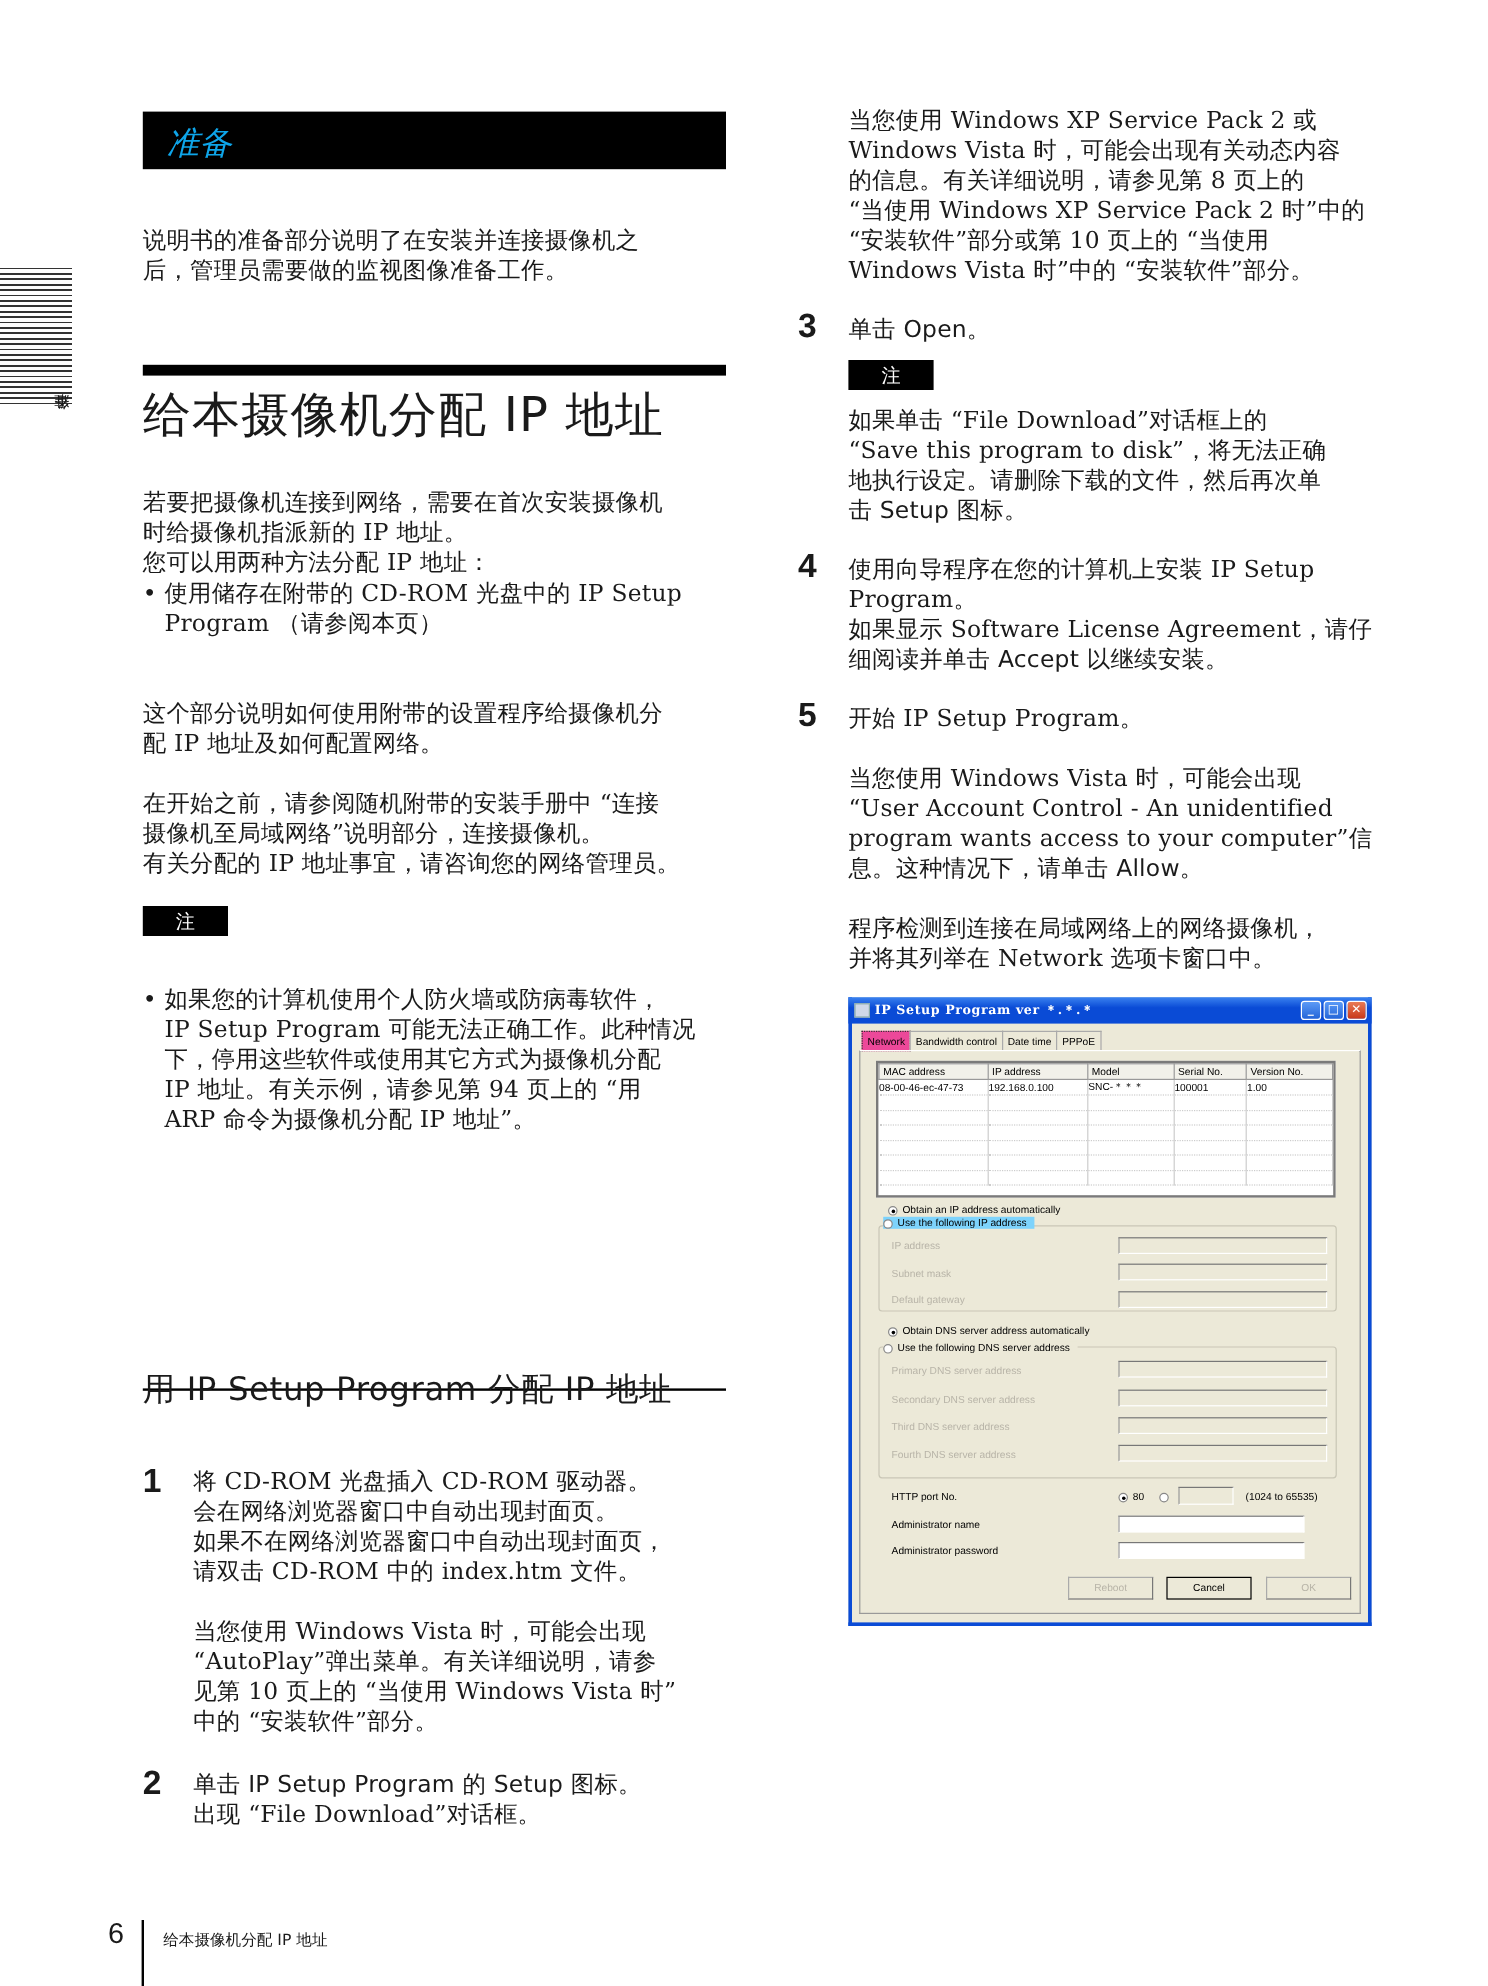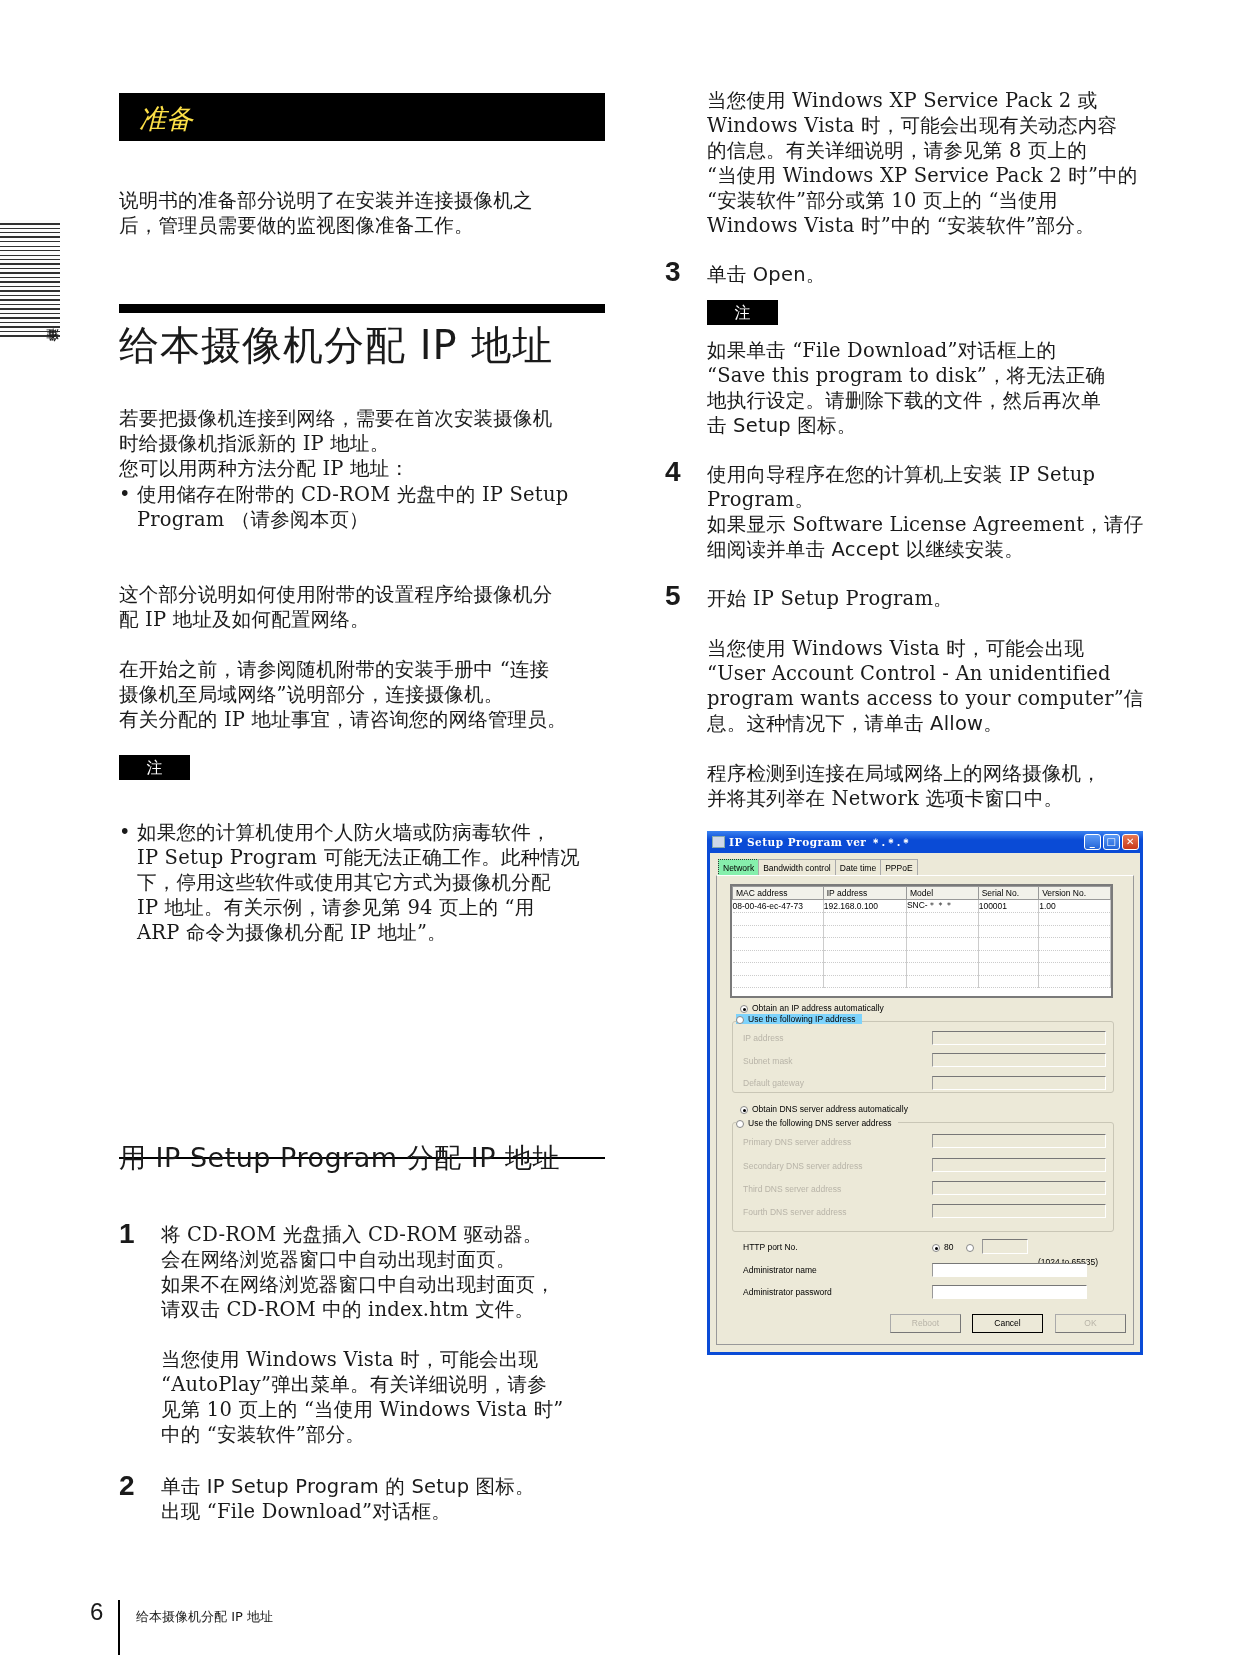--- a/index.html
+++ b/index.html
@@ -7,21 +7,21 @@
   body { position: relative; font-family: "DejaVu Serif", "Liberation Serif", serif; color: #1a1a1a; overflow: hidden; }
   .abs { position: absolute; }
   .body-text { font-size: 19.5px; line-height: 25px; letter-spacing: 0.2px; white-space: pre-line; }
 
   
   .side-lines { left: 0; top: 220px; width: 60px; height: 118px;
     background: repeating-linear-gradient(to bottom, #ffffff 0px, #ffffff 3px, #333 3px, #333 4.5px); }
   .side-label { left: 44px; top: 352px; font-size: 13px; writing-mode: vertical-rl; transform: rotate(180deg); font-family: "DejaVu Sans", sans-serif; }
 
   .section-bar { left: 119px; top: 93px; width: 486px; height: 48px; background: #000; }
-  .section-bar span { position: absolute; left: 20px; top: 8px; color: #fde047; font-size: 27px; font-style: italic; font-family: Liberation Sans, sans-serif; }
+  .section-bar span { position: absolute; left: 20px; top: 8px; color: #0ea5e9; font-size: 27px; font-style: italic; font-family: Liberation Sans, sans-serif; }
 
   .rule-thick { left: 119px; top: 304px; width: 486px; height: 9px; background: #000; }
   .h1 { left: 119px; top: 318px; font-size: 40px; font-family: "DejaVu Sans", sans-serif; letter-spacing: 1px; }
   .rule-thin { left: 119px; top: 1157px; width: 486px; height: 1.5px; background: #000; }
   .h2 { left: 119px; top: 1140px; font-size: 27px; font-family: "DejaVu Sans", sans-serif; letter-spacing: 0.5px; }
 
   .note-tag { width: 71px; height: 25px; background: #000; color: #fff; font-size: 16px; text-align: center; line-height: 25px; font-family: "DejaVu Sans", sans-serif; }
 
   .bullets { list-style: none; }
   .bullets li { position: relative; padding-left: 18px; }
@@ -37,21 +37,21 @@
 
   
   .dlg { left: 707px; top: 831px; width: 436px; height: 524px; background: #ece9d8; border: 3px solid #0a4bd6; border-top: none; font-family: "Liberation Sans", sans-serif; font-size: 9px; color: #000; }
   .dlg-title { position: absolute; left: -3px; top: 0; width: 436px; height: 22px; background: linear-gradient(#3a82f0, #0a4bd6 40%, #0a4bd6); color: #fff; font-weight: bold; font-size: 10.5px; line-height: 22px; padding-left: 22px; font-family: "DejaVu Serif", serif; letter-spacing: 0.5px; }
   .dlg-appicon { position: absolute; left: 5px; top: 5px; width: 13px; height: 12px; background: #cfd8e8; border: 1px solid #8aa; }
   .dlg-btns { position: absolute; right: 4px; top: 3px; display: flex; gap: 2px; }
   .dlg-btn { width: 17px; height: 16px; border: 1px solid #fff; border-radius: 3px; background: linear-gradient(#5c9af6, #2465d8); color: #fff; font-size: 10px; line-height: 14px; text-align: center; font-family: "DejaVu Sans", sans-serif; }
   .dlg-btn.close { background: linear-gradient(#e87a55, #c8381a); }
   .tabs { position: absolute; left: 8px; top: 28px; display: flex; font-size: 8.5px; }
   .tab { padding: 2px 4px; border: 1px solid #aaa; border-bottom: none; background: #ece9d8; margin-right: -1px; height: 16px; line-height: 12px; }
-  .tab.active { border: 1px dotted #333; height: 17px; background: #86efac; }
+  .tab.active { border: 1px dotted #333; height: 17px; background: #ec4899; }
   .tab-panel { position: absolute; left: 6px; top: 44px; width: 418px; height: 470px; border: 1px solid #999; border-top: 1px solid #fff; }
   .grid { position: absolute; left: 20px; top: 53px; width: 383px; height: 114px; background: #fff; border: 2px solid #7a7a7a; }
   .grid table { border-collapse: collapse; width: 100%; font-size: 8.5px; }
   .grid th { text-align: left; font-weight: normal; border: 1px solid #999; background: #f2f1ea; padding: 1px 3px; height: 12px; }
   .grid td { border-right: 1px solid #ccc; border-bottom: 1px dotted #ccc; padding: 0 0; height: 12.5px; }
   .radio { display: inline-block; width: 8px; height: 8px; border: 1px solid #888; border-radius: 50%; background: #fff; vertical-align: middle; margin-right: 4px; position: relative; }
   .radio.on::after { content: ""; position: absolute; left: 2px; top: 2px; width: 3px; height: 3px; border-radius: 50%; background: #000; }
   .row-label { position: absolute; font-size: 8.5px; }
   .dim { color: #b8b4a8; }
   .group { position: absolute; border: 1px solid #c9c6b6; border-radius: 3px; }
@@ -249,21 +249,21 @@
   <div class="field" style="left:222px;top:327px;width:174px;"></div>
   <div class="row-label dim" style="left:33px;top:353px;">Third DNS server address</div>
   <div class="field" style="left:222px;top:350px;width:174px;"></div>
   <div class="row-label dim" style="left:33px;top:376px;">Fourth DNS server address</div>
   <div class="field" style="left:222px;top:373px;width:174px;"></div>
 
   <div class="row-label" style="left:33px;top:411px;">HTTP port No.</div>
   <div class="row-label" style="left:222px;top:411px;"><span class="radio on"></span><span>80</span></div>
   <div class="row-label" style="left:256px;top:411px;"><span class="radio"></span></div>
   <div class="field" style="left:272px;top:408px;width:46px;height:15px;"></div>
-  <div class="row-label" style="left:328px;top:426px;">(1024 to 65535)</div>
+  <div class="row-label" style="left:328px;top:411px;">(1024 to 65535)</div>
   <div class="row-label" style="left:33px;top:434px;">Administrator name</div>
   <div class="field white" style="left:222px;top:432px;width:155px;"></div>
   <div class="row-label" style="left:33px;top:456px;">Administrator password</div>
   <div class="field white" style="left:222px;top:454px;width:155px;"></div>
 
   <div class="pbtn dim" style="left:180px;top:483px;">Reboot</div>
   <div class="pbtn def" style="left:262px;top:483px;">Cancel</div>
   <div class="pbtn dim" style="left:345px;top:483px;">OK</div>
 </div>
 

